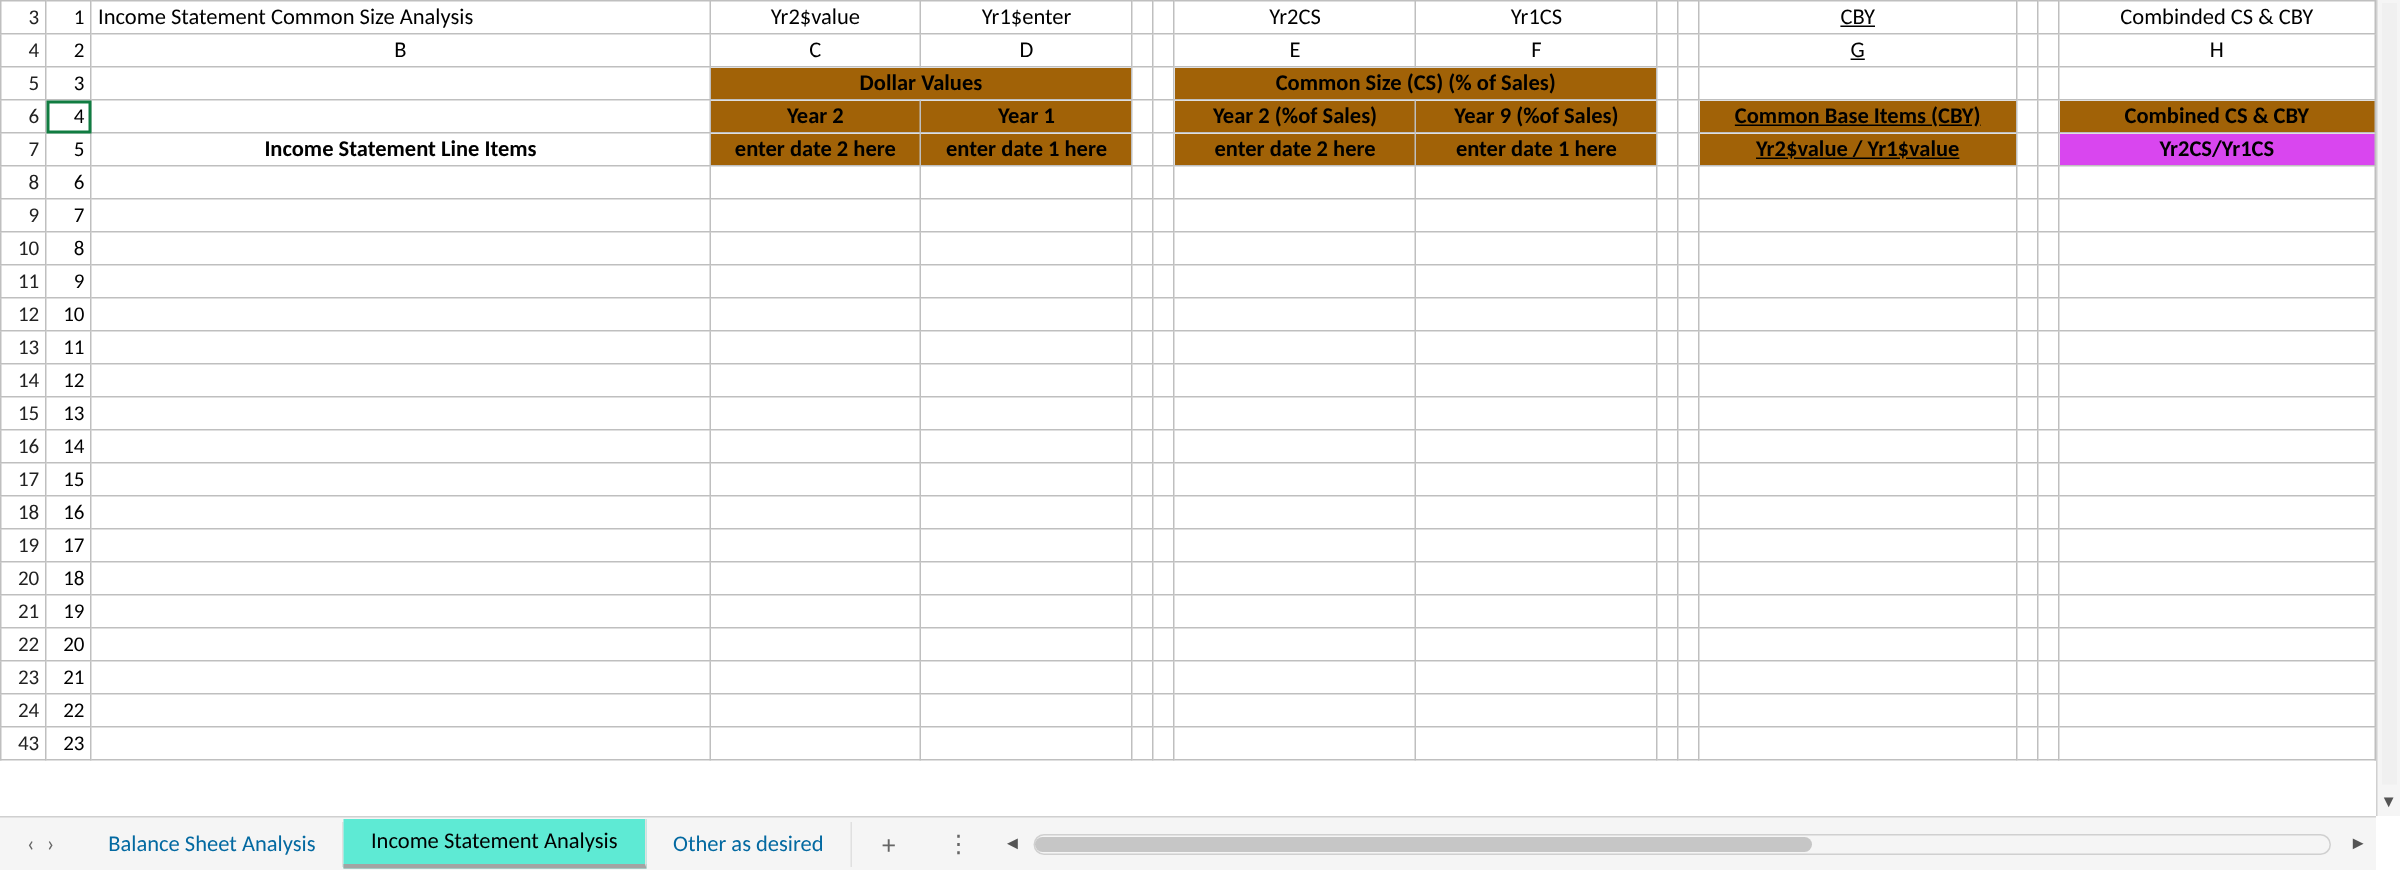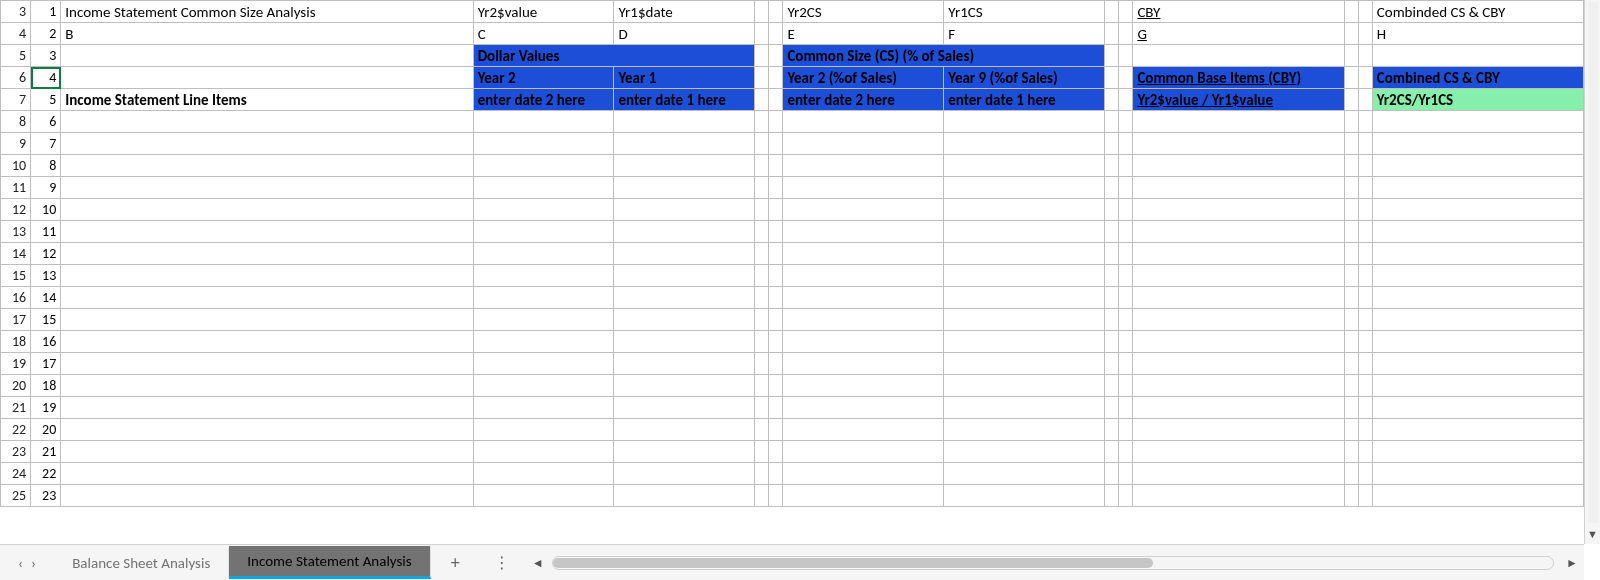--- a/index.html
+++ b/index.html
@@ -52,24 +52,24 @@
     font-size: 14px;
   }
   td.narrow { width: 14px; }
   td.colB { width: 410px; margin-top: 20px; }
   td.colC { width: 140px; }
   td.colD { width: 140px; }
   td.colE { width: 160px; }
   td.colF { width: 160px; }
   td.colG { width: 210px; text-decoration: underline; }
   td.colH { width: 210px; }
-  .center { text-align: left; }
+  .center { text-align: center; }
   .bold { font-weight: 700; }
-  .ylw { background: #1d4ed8; }
-  .ylw-olive { background: #86efac; }
+  .ylw { background: #a16207; }
+  .ylw-olive { background: #d946ef; }
   .selected {
     outline: 2px solid #107c41;
     outline-offset: -2px;
     background: #fff;
   }
 
   
   .tabbar {
     position: absolute;
     left: 0;
@@ -84,28 +84,28 @@
   }
   .nav-arrows {
     display: flex;
     gap: 8px;
     padding: 0 18px;
     color: #666;
   }
   .nav-arrows span { cursor: pointer; }
   .tab {
     padding: 6px 18px;
-    color: #737373;
+    color: #0369a1;
     cursor: pointer;
     border-right: 1px solid #e0e0e0;
     white-space: nowrap;
   }
   .tab.active {
-    background: #737373;
-    border-bottom: 3px solid #0ea5e9;
+    background: #5eead4;
+    border-bottom: 3px solid #a3a3a3;
     font-weight: 400;
     color: #000;
   }
   .add-tab {
     padding: 0 20px;
     font-size: 18px;
     color: #666;
     cursor: pointer;
   }
   .tab-more {
@@ -172,21 +172,21 @@
 
 <div class="grid-area">
 <table>
 
   <tbody>
         <tr>
     <td class="rowhdr">3</td>
     <td class="aux">1</td>
     <td class="colB">Income Statement Common Size Analysis</td>
     <td class="colC center">Yr2$value</td>
-    <td class="colD center">Yr1$date</td>
+    <td class="colD center">Yr1$enter</td>
     <td class="narrow"></td>
     <td class="narrow"></td>
     <td class="colE center">Yr2CS</td>
     <td class="colF center">Yr1CS</td>
     <td class="narrow"></td>
     <td class="narrow"></td>
     <td class="colG center">CBY</td>
     <td class="narrow"></td>
     <td class="narrow"></td>
     <td class="colH center">Combinded CS &amp; CBY</td>
@@ -545,21 +545,21 @@
           <td class="colE"></td>
           <td class="colF"></td>
           <td class="narrow"></td>
           <td class="narrow"></td>
           <td class="colG"></td>
           <td class="narrow"></td>
           <td class="narrow"></td>
           <td class="colH"></td>
         </tr>
   <tr>
-          <td class="rowhdr">25</td>
+          <td class="rowhdr">43</td>
           <td class="aux">23</td>
           <td class="colB"></td>
           <td class="colC"></td>
           <td class="colD"></td>
           <td class="narrow"></td>
           <td class="narrow"></td>
           <td class="colE"></td>
           <td class="colF"></td>
           <td class="narrow"></td>
           <td class="narrow"></td>
@@ -577,20 +577,21 @@
   <div class="vscroll-arrow">▼</div>
 </div>
 
 <div class="tabbar">
   <div class="nav-arrows">
     <span>‹</span>
     <span>›</span>
   </div>
   <div class="tab">Balance Sheet Analysis</div>
   <div class="tab active">Income Statement Analysis</div>
+  <div class="tab">Other as desired</div>
   <div class="add-tab">+</div>
   <div class="tab-more">⋮</div>
   <div class="hscroll-left">◄</div>
   <div class="hscroll-track">
     <div class="hscroll-thumb"></div>
   </div>
   <div class="hscroll-right">►</div>
 </div>
 
 </body></html>

